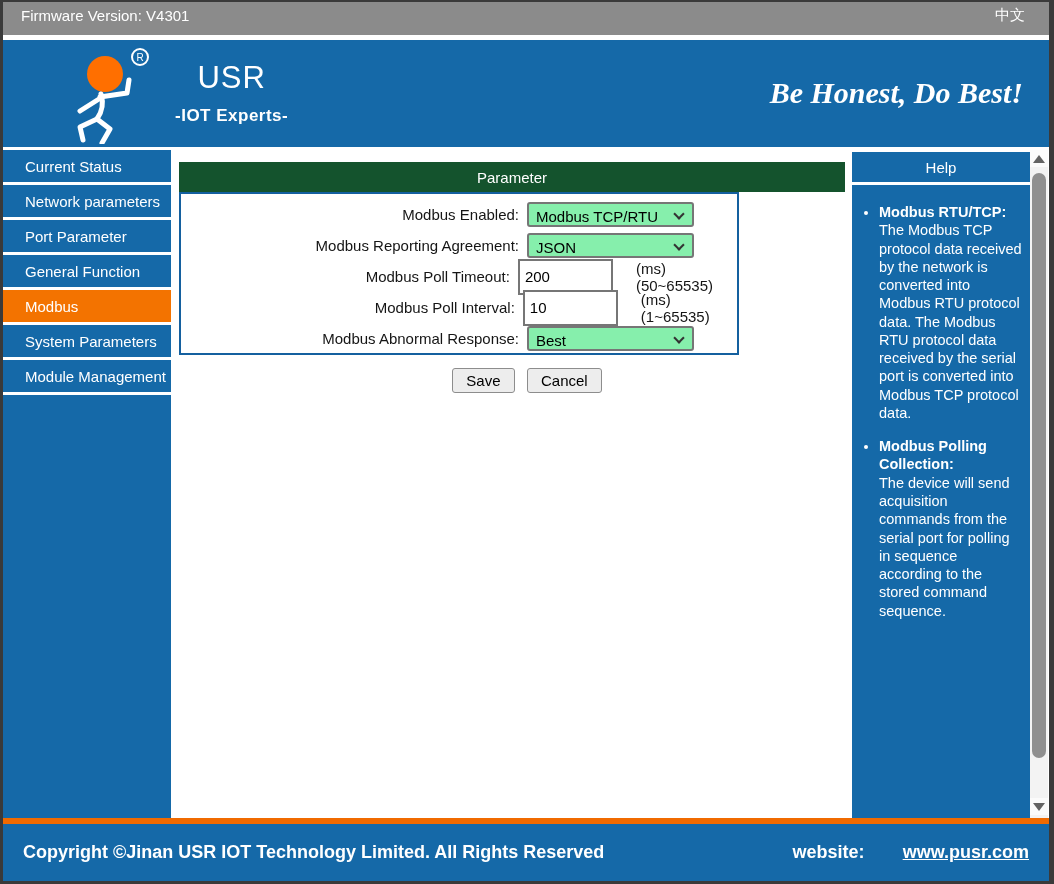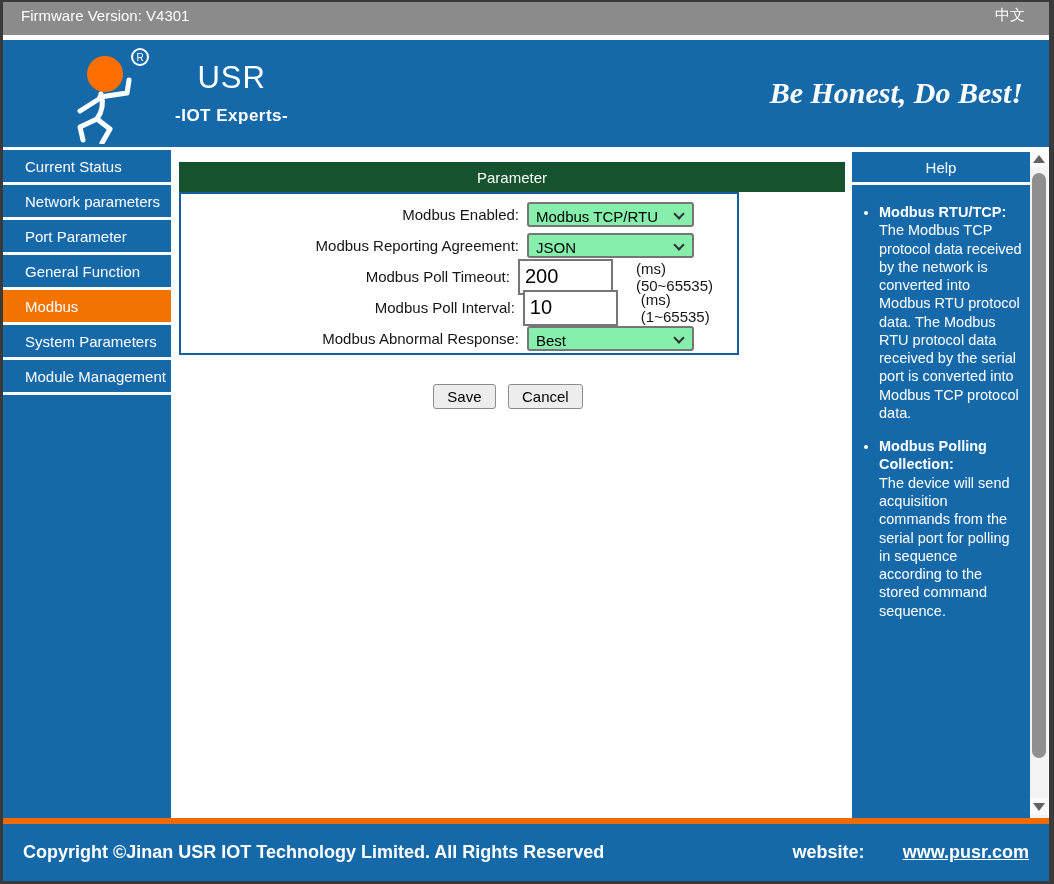--- a/index.html
+++ b/index.html
@@ -49,25 +49,25 @@
   .sel {
     position:relative; width:167px; height:25px; border:2px solid #767676; border-radius:3px;
     background:#86efac; display:flex; align-items:flex-end; padding:0 22px 0 7px;
     font-size:15px; color:#000; cursor:pointer;
   }
   .chev {
     position:absolute; right:9px; top:6px; width:8px; height:8px;
     border-right:2px solid #333; border-bottom:2px solid #333; transform:rotate(45deg);
   }
   .tinput {
-    width:95px; height:25px; border:2px solid #767676; font-size:20px; padding:16px 5px;
+    width:95px; height:25px; border:2px solid #767676; font-size:15px; padding:16px 5px;
     font-family:"Liberation Sans", sans-serif; color:#000; border-radius:0;
   }
   .hint { margin-left:23px; font-size:15px; color:#151515; }
-  .btn-row { position:absolute; left:172px; top:366px; width:666px; text-align:center;margin-top:16px; }
+  .btn-row { position:absolute; left:191px; top:366px; width:666px; text-align:center; }
   .btn {
     display:inline-block; margin:0 4px; padding:3px 13px; font-size:15px;
     font-family:"Liberation Sans", sans-serif; background:#ededed; border:1px solid #8d8d8d;
     border-radius:3px; color:#000; cursor:pointer;
   }
   
   .help { position:absolute; left:849px; top:150px; width:178px; height:666px; background:#1569a8; }
   .help-title {
     height:33px; border-bottom:3px solid #ffffff; color:#ffffff; font-size:15px;
     display:flex; align-items:center; justify-content:center;

